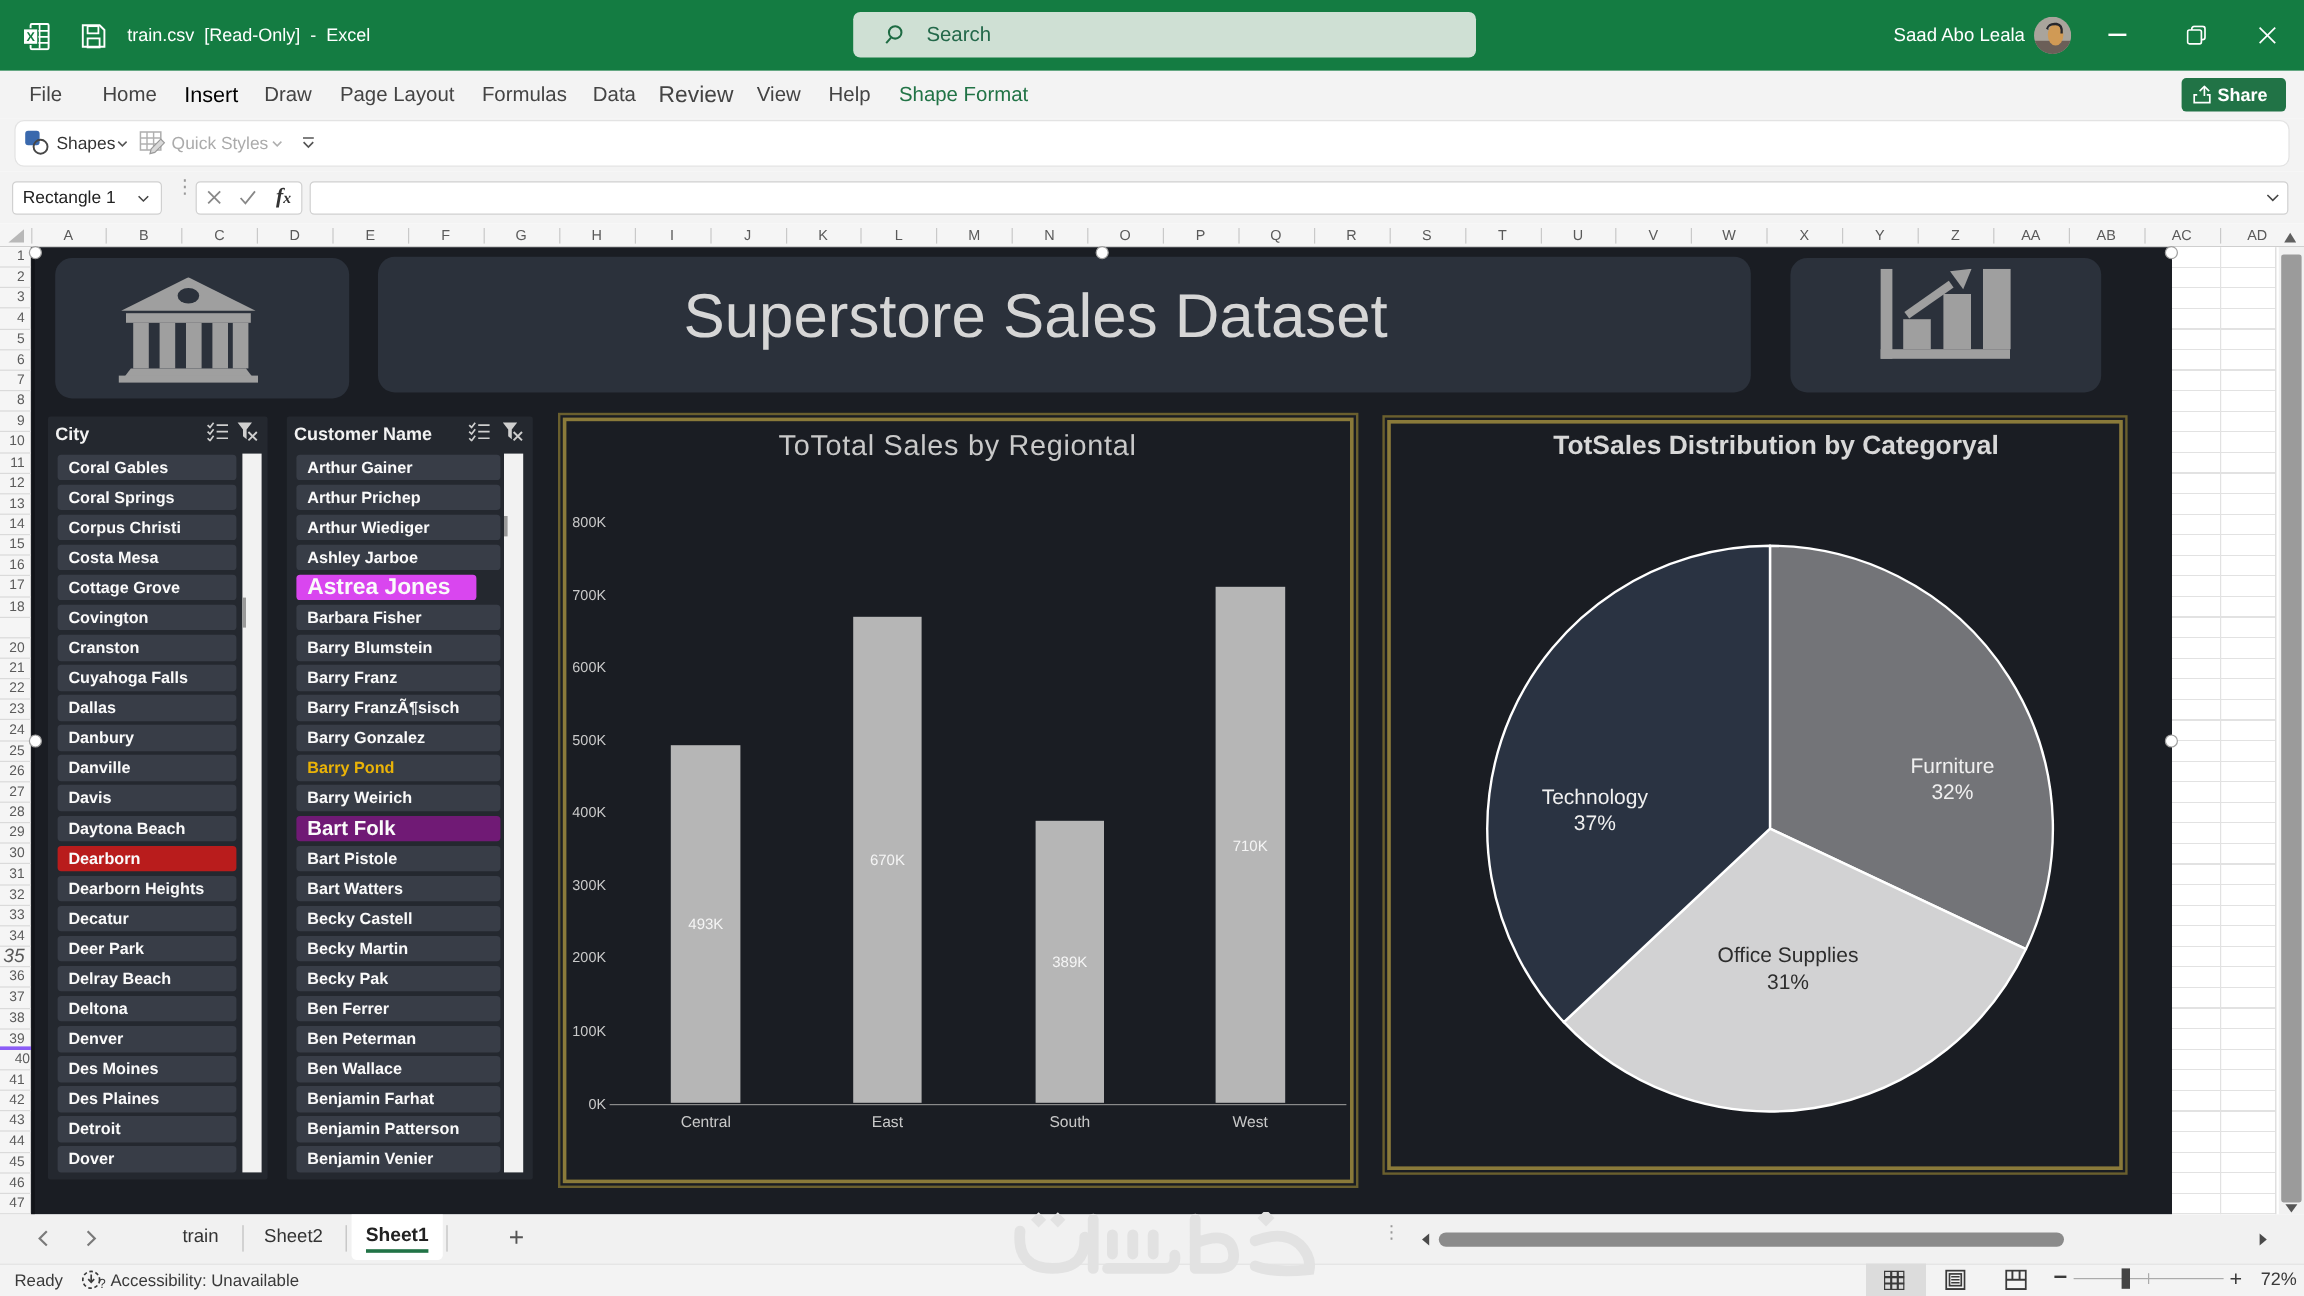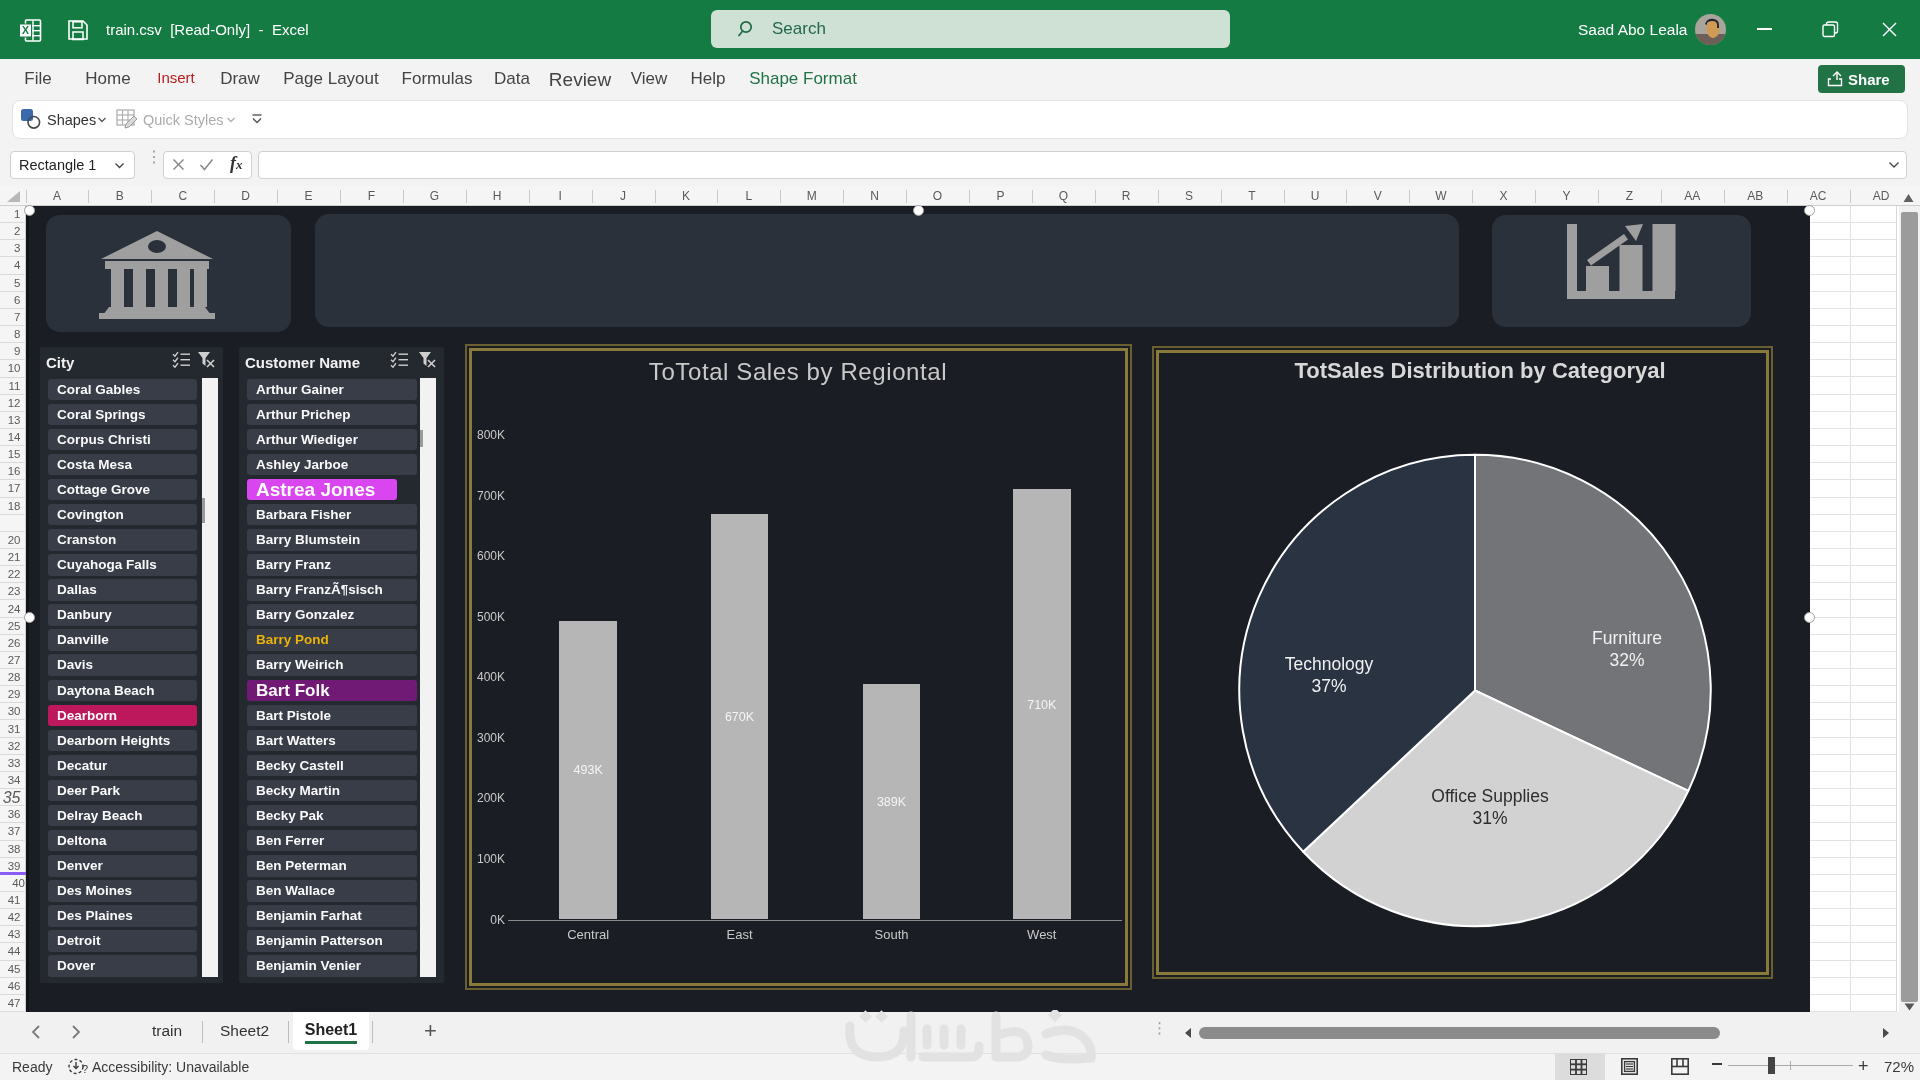--- a/index.html
+++ b/index.html
@@ -50,21 +50,21 @@
 <rect x="1" y="4" width="11.5" height="11.5" rx="1.5" fill="none" stroke="#fff" stroke-width="1.4"></rect>
 <path d="M4.5 4 v-1 a2 2 0 0 1 2 -2 h7 a2 2 0 0 1 2 2 v7 a2 2 0 0 1 -2 2 h-1" fill="none" stroke="#fff" stroke-width="1.4"></path>
 </svg>
 <svg class="abs" style="left:1882px;top:22px;" width="15" height="15" viewBox="0 0 15 15">
 <line x1="1" y1="1" x2="14" y2="14" stroke="#fff" stroke-width="1.4"></line>
 <line x1="14" y1="1" x2="1" y2="14" stroke="#fff" stroke-width="1.4"></line>
 </svg>
 <div class="abs" style="left:0;top:59px;width:1920px;height:40px;background:#f3f3f3;"></div>
 <div class="abs" style="left:38px;top:69px;transform:translateX(-50%);font-size:17px;color:#444;">File</div>
 <div class="abs" style="left:108px;top:69px;transform:translateX(-50%);font-size:17px;color:#444;">Home</div>
-<div class="abs" style="left:176px;top:69px;transform:translateX(-50%);font-size:15px;color:#b91c1c;">Insert</div>
+<div class="abs" style="left:176px;top:69px;transform:translateX(-50%);font-size:18px;color:#000000;">Insert</div>
 <div class="abs" style="left:240px;top:69px;transform:translateX(-50%);font-size:17px;color:#444;">Draw</div>
 <div class="abs" style="left:331px;top:69px;transform:translateX(-50%);font-size:17px;color:#444;">Page Layout</div>
 <div class="abs" style="left:437px;top:69px;transform:translateX(-50%);font-size:17px;color:#444;">Formulas</div>
 <div class="abs" style="left:512px;top:69px;transform:translateX(-50%);font-size:17px;color:#444;">Data</div>
 <div class="abs" style="left:580px;top:69px;transform:translateX(-50%);font-size:19px;color:#444;">Review</div>
 <div class="abs" style="left:649px;top:69px;transform:translateX(-50%);font-size:17px;color:#444;">View</div>
 <div class="abs" style="left:708px;top:69px;transform:translateX(-50%);font-size:17px;color:#444;">Help</div>
 <div class="abs" style="left:803px;top:69px;transform:translateX(-50%);font-size:17px;color:#217346;">Shape Format</div>
 <div class="abs" style="left:1818px;top:65px;width:87px;height:28px;background:#217346;border-radius:4px;"></div>
 <svg class="abs" style="left:1827px;top:71px;" width="16" height="16" viewBox="0 0 16 16">
@@ -256,20 +256,21 @@
 <rect x="8" y="30" width="104" height="8"></rect>
 <rect x="14" y="38" width="13" height="38"></rect>
 <rect x="36" y="38" width="13" height="38"></rect>
 <rect x="58" y="38" width="13" height="38"></rect>
 <rect x="80" y="38" width="13" height="38"></rect>
 <rect x="97" y="38" width="13" height="38"></rect>
 <path d="M6 84 L12 76 H108 L114 84 Z"></path>
 <rect x="2" y="82" width="116" height="6"></rect>
 </g>
     </svg>
+<div class="abs" style="left:863px;top:233px;transform:translateX(-50%);font-size:51.5px;color:#d6d6d6;white-space:nowrap;">Superstore Sales Dataset</div>
 <svg class="abs" style="left:1567px;top:224px;" width="110" height="76" viewBox="0 0 110 76">
 <g fill="#9f9f9f">
 <rect x="0" y="0" width="10" height="75"></rect>
 <rect x="0" y="67" width="108" height="8"></rect>
 <rect x="19" y="42" width="23" height="25"></rect>
 <rect x="52.5" y="21" width="23" height="46"></rect>
 <rect x="85.5" y="0" width="23" height="67"></rect>
 <path d="M20 36 L57 10 L61 15.5 L24 41.5 Z"></path>
 <path d="M58 2 L76 0 L69 17 Z"></path>
 </g>
@@ -299,21 +300,21 @@
     <div class="abs" style="left:48px;top:453.7px;width:149px;height:21.6px;background:#383d47;border-radius:3px;color:#fafafa;font-size:13.5px;font-weight:bold;line-height:21.6px;padding-left:9px;white-space:nowrap;overflow:hidden;">Costa Mesa</div>
     <div class="abs" style="left:48px;top:478.8px;width:149px;height:21.6px;background:#383d47;border-radius:3px;color:#fafafa;font-size:13.5px;font-weight:bold;line-height:21.6px;padding-left:9px;white-space:nowrap;overflow:hidden;">Cottage Grove</div>
     <div class="abs" style="left:48px;top:503.9px;width:149px;height:21.6px;background:#383d47;border-radius:3px;color:#fafafa;font-size:13.5px;font-weight:bold;line-height:21.6px;padding-left:9px;white-space:nowrap;overflow:hidden;">Covington</div>
     <div class="abs" style="left:48px;top:529.0px;width:149px;height:21.6px;background:#383d47;border-radius:3px;color:#fafafa;font-size:13.5px;font-weight:bold;line-height:21.6px;padding-left:9px;white-space:nowrap;overflow:hidden;">Cranston</div>
     <div class="abs" style="left:48px;top:554.1px;width:149px;height:21.6px;background:#383d47;border-radius:3px;color:#fafafa;font-size:13.5px;font-weight:bold;line-height:21.6px;padding-left:9px;white-space:nowrap;overflow:hidden;">Cuyahoga Falls</div>
     <div class="abs" style="left:48px;top:579.1px;width:149px;height:21.6px;background:#383d47;border-radius:3px;color:#fafafa;font-size:13.5px;font-weight:bold;line-height:21.6px;padding-left:9px;white-space:nowrap;overflow:hidden;">Dallas</div>
     <div class="abs" style="left:48px;top:604.2px;width:149px;height:21.6px;background:#383d47;border-radius:3px;color:#fafafa;font-size:13.5px;font-weight:bold;line-height:21.6px;padding-left:9px;white-space:nowrap;overflow:hidden;">Danbury</div>
     <div class="abs" style="left:48px;top:629.3px;width:149px;height:21.6px;background:#383d47;border-radius:3px;color:#fafafa;font-size:13.5px;font-weight:bold;line-height:21.6px;padding-left:9px;white-space:nowrap;overflow:hidden;">Danville</div>
     <div class="abs" style="left:48px;top:654.4px;width:149px;height:21.6px;background:#383d47;border-radius:3px;color:#fafafa;font-size:13.5px;font-weight:bold;line-height:21.6px;padding-left:9px;white-space:nowrap;overflow:hidden;">Davis</div>
     <div class="abs" style="left:48px;top:679.5px;width:149px;height:21.6px;background:#383d47;border-radius:3px;color:#fafafa;font-size:13.5px;font-weight:bold;line-height:21.6px;padding-left:9px;white-space:nowrap;overflow:hidden;">Daytona Beach</div>
-    <div class="abs" style="left:48px;top:704.5px;width:149px;height:21.6px;background:#be185d;border-radius:3px;color:#fafafa;font-size:13.5px;font-weight:bold;line-height:21.6px;padding-left:9px;white-space:nowrap;overflow:hidden;">Dearborn</div>
+    <div class="abs" style="left:48px;top:704.5px;width:149px;height:21.6px;background:#b91c1c;border-radius:3px;color:#fafafa;font-size:13.5px;font-weight:bold;line-height:21.6px;padding-left:9px;white-space:nowrap;overflow:hidden;">Dearborn</div>
     <div class="abs" style="left:48px;top:729.6px;width:149px;height:21.6px;background:#383d47;border-radius:3px;color:#fafafa;font-size:13.5px;font-weight:bold;line-height:21.6px;padding-left:9px;white-space:nowrap;overflow:hidden;">Dearborn Heights</div>
     <div class="abs" style="left:48px;top:754.7px;width:149px;height:21.6px;background:#383d47;border-radius:3px;color:#fafafa;font-size:13.5px;font-weight:bold;line-height:21.6px;padding-left:9px;white-space:nowrap;overflow:hidden;">Decatur</div>
     <div class="abs" style="left:48px;top:779.8px;width:149px;height:21.6px;background:#383d47;border-radius:3px;color:#fafafa;font-size:13.5px;font-weight:bold;line-height:21.6px;padding-left:9px;white-space:nowrap;overflow:hidden;">Deer Park</div>
     <div class="abs" style="left:48px;top:804.9px;width:149px;height:21.6px;background:#383d47;border-radius:3px;color:#fafafa;font-size:13.5px;font-weight:bold;line-height:21.6px;padding-left:9px;white-space:nowrap;overflow:hidden;">Delray Beach</div>
     <div class="abs" style="left:48px;top:829.9px;width:149px;height:21.6px;background:#383d47;border-radius:3px;color:#fafafa;font-size:13.5px;font-weight:bold;line-height:21.6px;padding-left:9px;white-space:nowrap;overflow:hidden;">Deltona</div>
     <div class="abs" style="left:48px;top:855.0px;width:149px;height:21.6px;background:#383d47;border-radius:3px;color:#fafafa;font-size:13.5px;font-weight:bold;line-height:21.6px;padding-left:9px;white-space:nowrap;overflow:hidden;">Denver</div>
     <div class="abs" style="left:48px;top:880.1px;width:149px;height:21.6px;background:#383d47;border-radius:3px;color:#fafafa;font-size:13.5px;font-weight:bold;line-height:21.6px;padding-left:9px;white-space:nowrap;overflow:hidden;">Des Moines</div>
     <div class="abs" style="left:48px;top:905.2px;width:149px;height:21.6px;background:#383d47;border-radius:3px;color:#fafafa;font-size:13.5px;font-weight:bold;line-height:21.6px;padding-left:9px;white-space:nowrap;overflow:hidden;">Des Plaines</div>
     <div class="abs" style="left:48px;top:930.3px;width:149px;height:21.6px;background:#383d47;border-radius:3px;color:#fafafa;font-size:13.5px;font-weight:bold;line-height:21.6px;padding-left:9px;white-space:nowrap;overflow:hidden;">Detroit</div>
     <div class="abs" style="left:48px;top:955.3px;width:149px;height:21.6px;background:#383d47;border-radius:3px;color:#fafafa;font-size:13.5px;font-weight:bold;line-height:21.6px;padding-left:9px;white-space:nowrap;overflow:hidden;">Dover</div>

